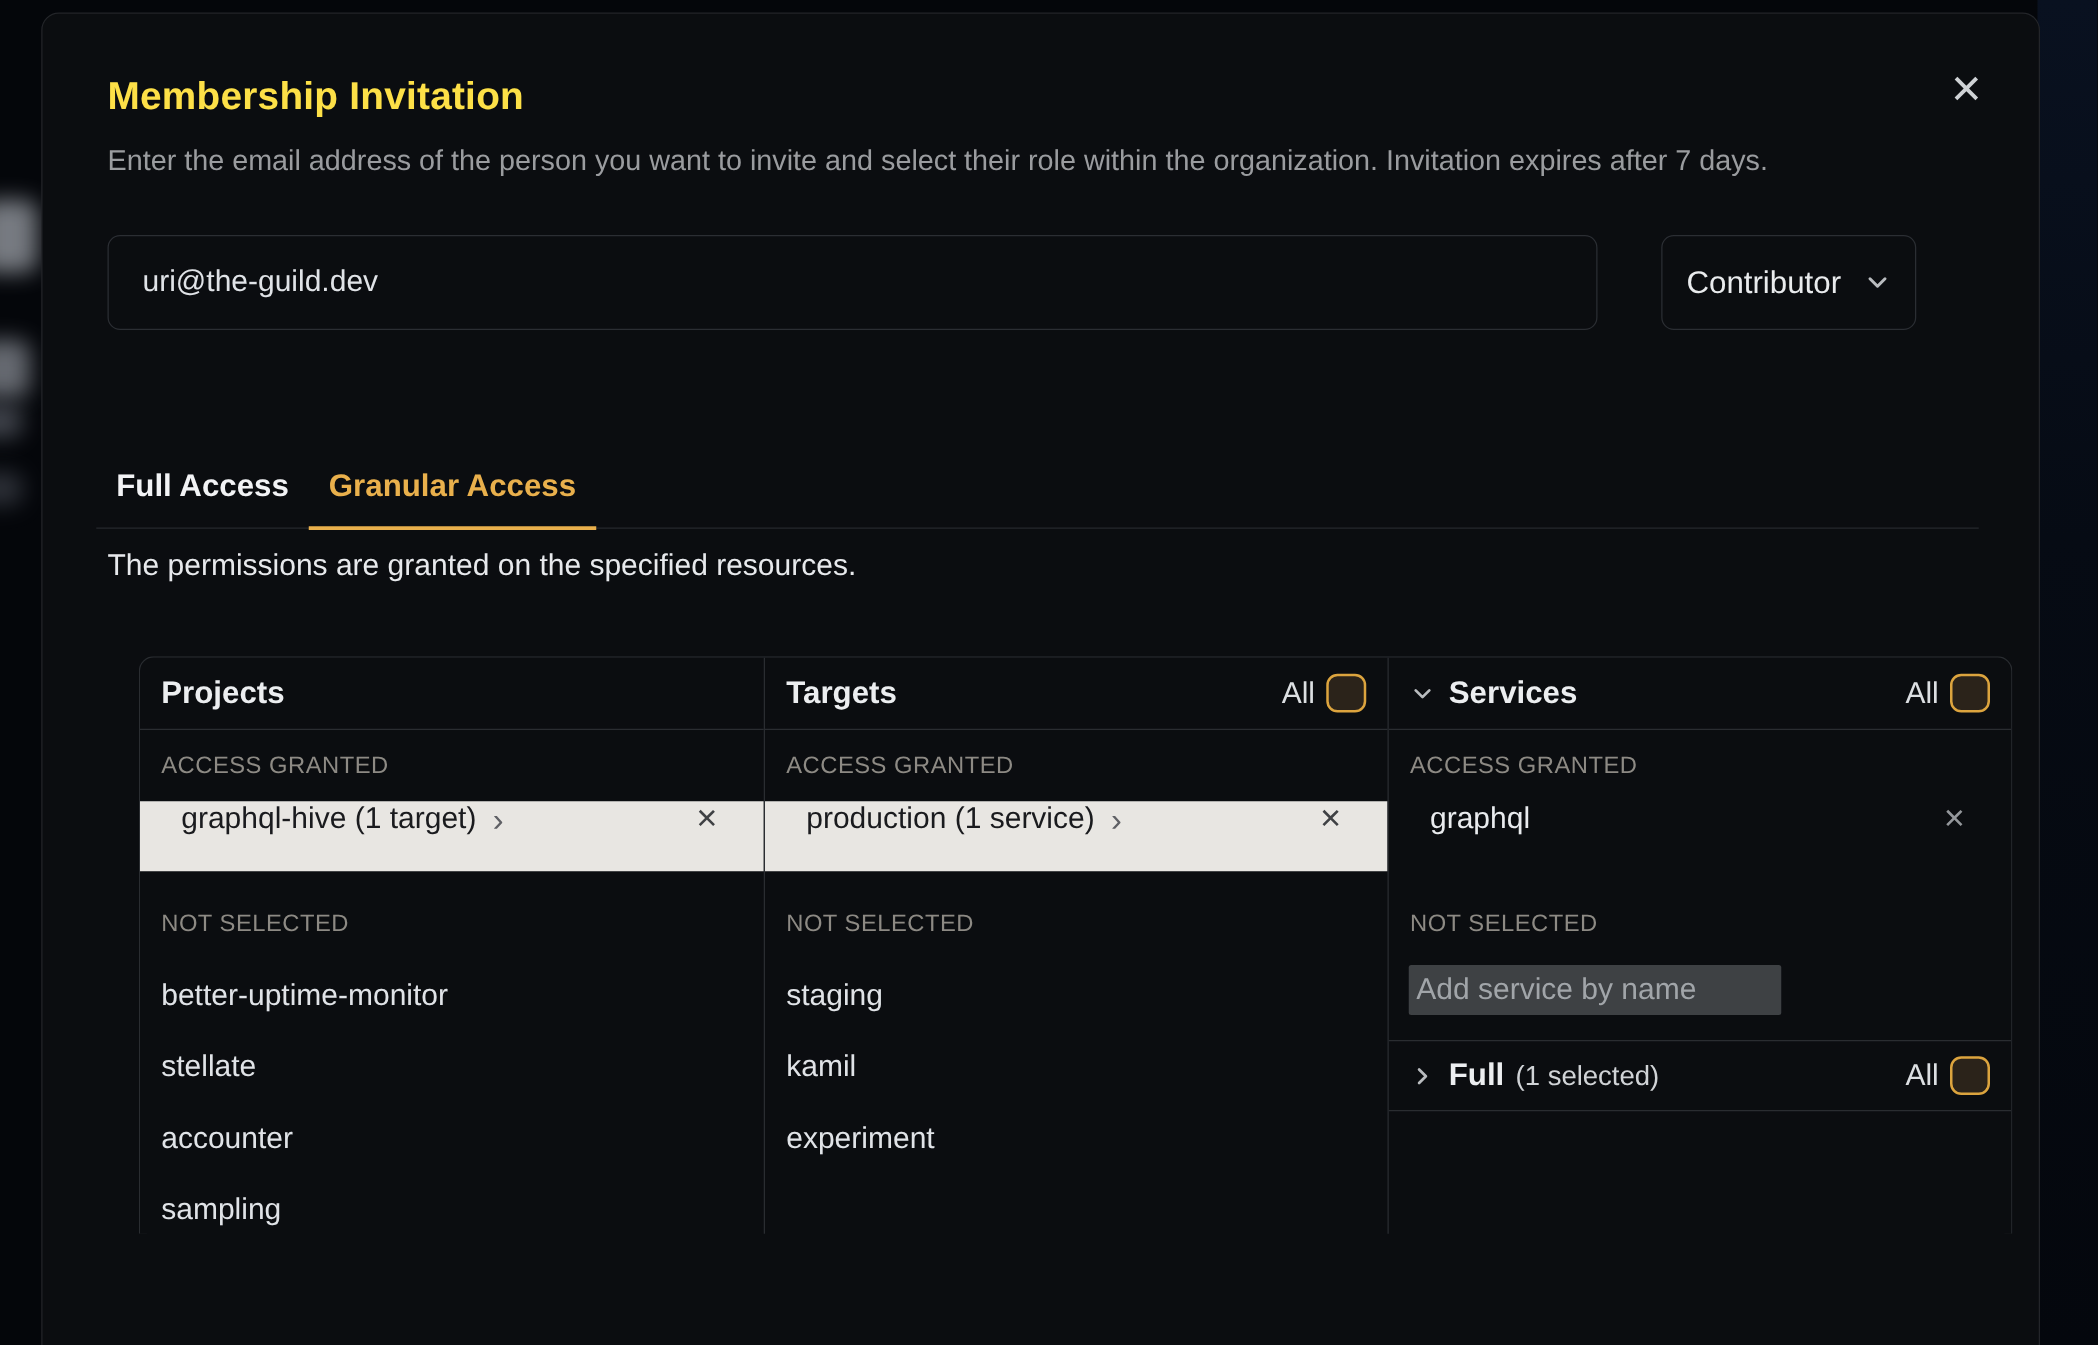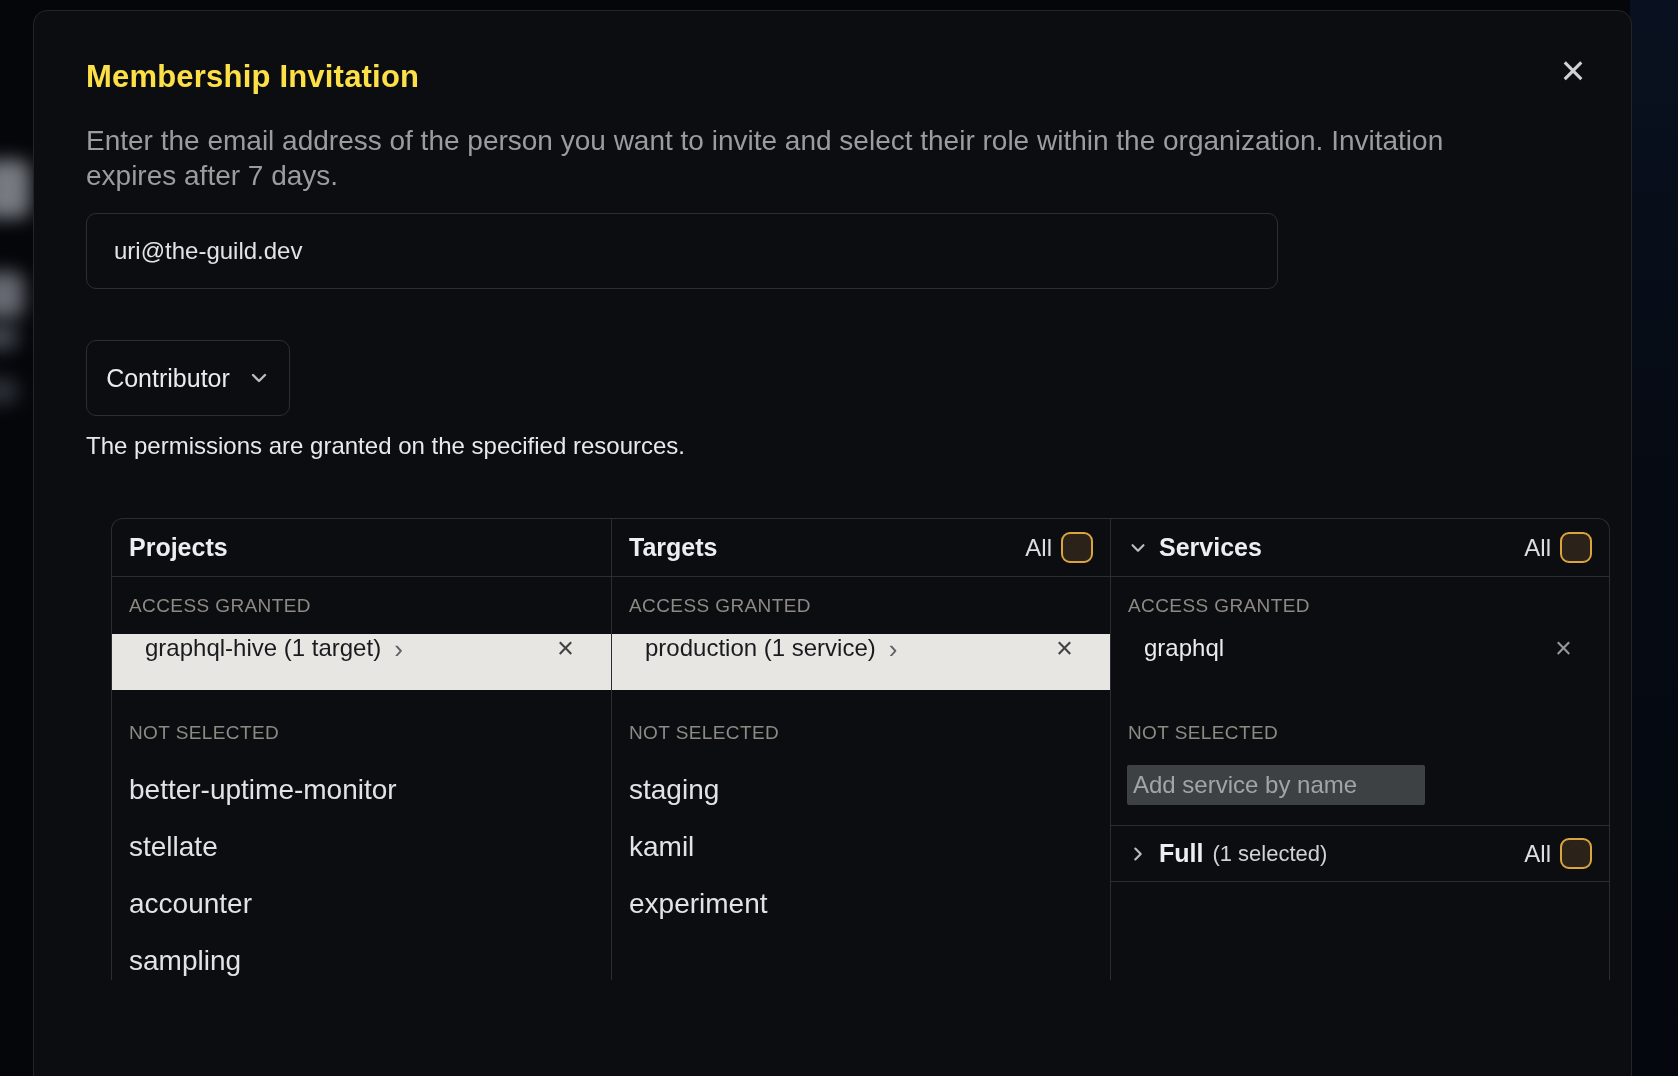--- a/index.html
+++ b/index.html
@@ -36,24 +36,24 @@
     padding:48px 48px 0 52px;
   }
   .close-btn{
     position:absolute;top:38px;right:36px;width:44px;height:44px;
     background:none;border:none;cursor:pointer;
     color:#cfd2d5;font-size:42px;font-weight:300;line-height:40px;
     font-family:"Liberation Sans", sans-serif;
   }
   .title{font-size:31px;font-weight:700;color:#fde047;letter-spacing:.2px;}
   .description{
-    margin-top:28px;width:1412px;
-    font-size:28px;line-height:35px;color:var(--muted);
-  }
-  .invite-row{margin-top:20px;display:flex;gap:51px;flex-direction:column;}
+    margin-top:16px;width:1412px;
+    font-size:23px;line-height:35px;color:var(--muted);
+  }
+  .invite-row{margin-top:42px;display:flex;gap:51px;}
   .email-input{
     width:1192px;height:76px;
     background:transparent;border:1px solid #2b2e33;border-radius:10px;
     color:#e0e3e7;font-size:24px;padding:0 27px;
     font-family:"Liberation Sans", sans-serif;outline:none;
   }
   .role-select{
     width:204px;height:76px;
     background:transparent;border:1px solid #2b2e33;border-radius:10px;
     display:flex;align-items:center;justify-content:center;gap:18px;
@@ -107,21 +107,21 @@
   .sel-chev{margin-left:13px;font-size:26px;color:#5f6065;line-height:1;padding-top:2px;}
   .row-x{
     margin-left:auto;background:none;border:none;cursor:pointer;
     font-size:29px;color:#3f4144;padding:0 4px;line-height:1;
     font-family:"Liberation Sans", sans-serif;
   }
   .sel-row.dark{background:transparent;color:#e9ebee;}
   .sel-row.dark .row-x{color:#94979b;}
   .item{
     height:57px;display:flex;align-items:center;padding:0 17px;
-    font-size:28px;color:#e0e3e7;cursor:pointer;
+    font-size:24px;color:#e0e3e7;cursor:pointer;
   }
   .add-input{
     margin:4px 0 0 16px;width:298px;height:40px;
     background:#3e4144;border:none;border-radius:2px;
     color:#a1a5a9;font-size:24px;padding:0 6px;
     font-family:"Liberation Sans", sans-serif;outline:none;
   }
   .add-input::placeholder{color:#a1a5a9;opacity:1;}
   .apps-row{
     margin-top:20px;height:57px;
@@ -149,20 +149,24 @@
   <div class="invite-row">
     <input class="email-input" type="text" value="uri@the-guild.dev" style="">
     <div class="role-select">
       <span>Contributor</span>
       <svg class="chev" width="22" height="22" viewBox="0 0 22 22">
           <polyline points="5,8 11,14 17,8"></polyline>
         </svg>
     </div>
   </div>
 
+  <div class="tabs">
+    <button class="tab">Full Access</button>
+    <button class="tab active">Granular Access</button>
+  </div>
 
   <p class="note">The permissions are granted on the specified resources.</p>
 
   <div class="rtable">
 
     <div class="col">
       <div class="col-header">
         <span>Projects</span>
       </div>
       <div class="section-label">ACCESS GRANTED</div>

